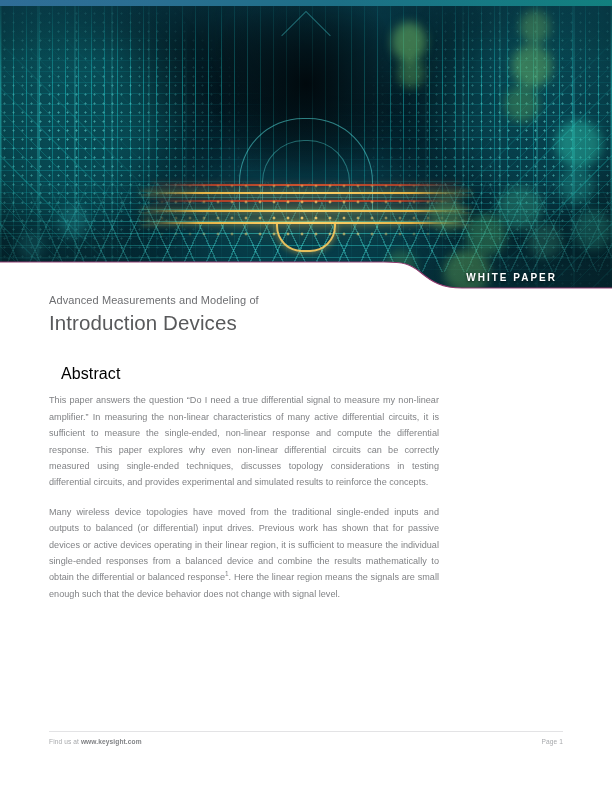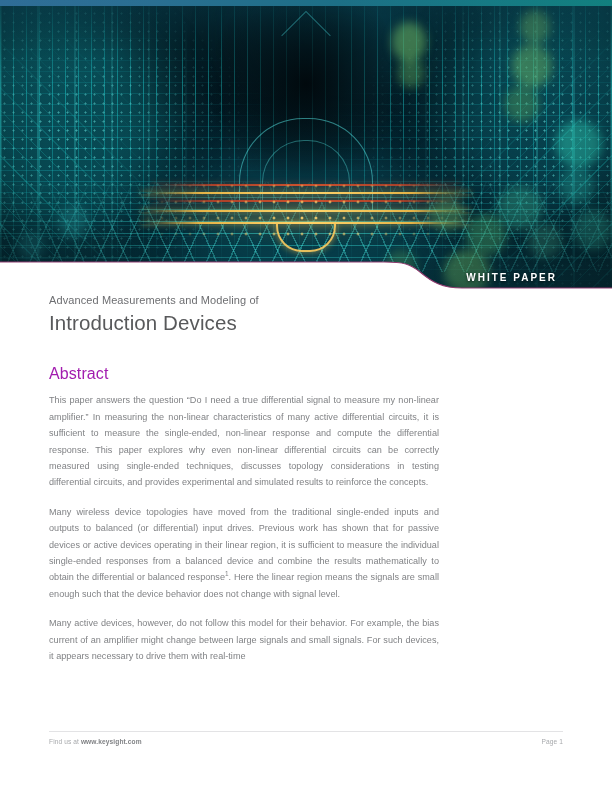--- a/index.html
+++ b/index.html
@@ -132,21 +132,21 @@
   .badge{position:absolute;right:55px;top:272px;z-index:9;
     color:#ffffff;font-size:10px;font-weight:bold;letter-spacing:2.0px;
     font-family:"Liberation Sans", sans-serif;text-shadow:0 1px 3px rgba(0,0,0,.6);}
 
   
   .content{position:absolute;left:49px;top:288px;width:390px;}
 
   .title-sm{font-size:11px;color:#6d6e71;font-weight:normal;line-height:1.25;margin:0;padding-top:6px;letter-spacing:.1px;}
   .title-lg{font-size:20.5px;color:#58595b;font-weight:normal;line-height:1.25;margin:2px 0 0 0;letter-spacing:.1px;}
 
-  h2.sec{font-size:16px;color:#a21caf;font-weight:normal;margin:30px 0 9px 0;letter-spacing:.1px;}
+  h2.sec{font-size:16px;color:#000000;font-weight:normal;margin:30px 0 9px 12px;letter-spacing:.1px;}
   h2.sec.intro{margin-top:27px;}
 
   p.body{font-size:9.1px;line-height:16.4px;color:#808285;margin:0 0 13px 0;text-align:justify;letter-spacing:.02px;}
   p.body:last-child{margin-bottom:0;}
   sup{font-size:6.4px;vertical-align:super;line-height:0;}
 
   
   .logo{position:absolute;right:24px;top:692px;display:flex;align-items:center;gap:7px;}
   .logo-mark{width:26px;height:20px;flex:0 0 auto;}
   .logo-text{display:flex;flex-direction:column;line-height:1;}
@@ -251,21 +251,20 @@
 
     <h1 class="title-sm">Advanced Measurements and Modeling of</h1>
     <div class="title-lg">Introduction Devices</div>
 
     <h2 class="sec">Abstract</h2>
     <p class="body">This paper answers the question “Do I need a true differential signal to measure my non-linear amplifier.” In measuring the non-linear characteristics of many active differential circuits, it is sufficient to measure the single-ended, non-linear response and compute the differential response. This paper explores why even non-linear differential circuits can be correctly measured using single-ended techniques, discusses topology considerations in testing differential circuits, and provides experimental and simulated results to reinforce the concepts.</p>
 
 
     <p class="body"><span>Many wireless device topologies have moved from the traditional single-ended inputs and outputs to balanced (or differential) input drives. Previous work has shown that for passive devices or active devices operating in their linear region, it is sufficient to measure the individual single-ended responses from a balanced device and combine the results mathematically to obtain the differential or balanced response</span><sup>1</sup><span>. Here the linear region means the signals are small enough such that the device behavior does not change with signal level.</span></p>
 
-    <p class="body">Many active devices, however, do not follow this model for their behavior. For example, the bias current of an amplifier might change between large signals and small signals. For such devices, it appears necessary to drive them with real-time</p>
   </div>
 
 
   <div class="footer-rule"></div>
   <div class="footer">
     <div class="f-left"><span>Find us at </span><b>www.keysight.com</b></div>
     <div class="f-right">Page 1</div>
   </div>
 
 </div>

